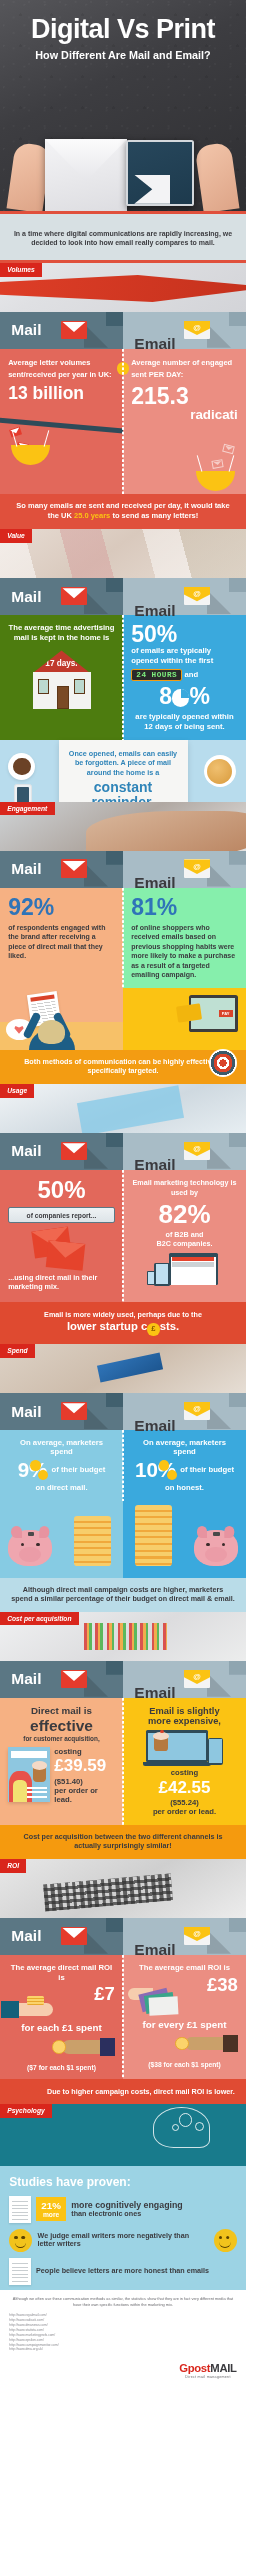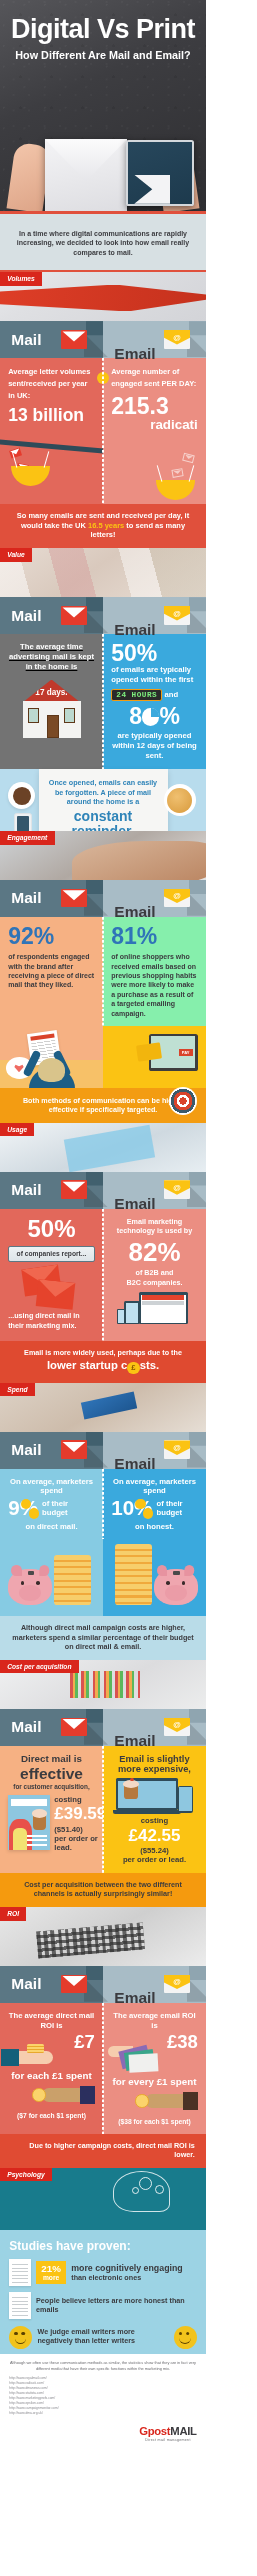--- a/index.html
+++ b/index.html
@@ -2,21 +2,21 @@
 <html style="font-size:8.2px"><head>
 <meta charset="utf-8">
 <style>
   * { box-sizing: border-box; margin: 0; padding: 0; }
   body {
     width: 258px;
     font-family: "Liberation Sans", sans-serif;
     background: #fff;
     -webkit-font-smoothing: antialiased;
   }
-  .page { width: 206px; position: relative; overflow: hidden; }
+  .page { width: 246px; position: relative; overflow: hidden; }
 
   
   .hero {
     height: 211px;
     background: linear-gradient(155deg,#56565a 0%,#3d3d41 40%,#2e2e31 100%);
     position: relative;
     overflow: hidden;
   }
   .hero-noise {
     position:absolute; inset:0;
@@ -210,21 +210,21 @@
   .pan.r { right:3.1px; top:47px; }
   .pan .ropeL, .pan .ropeR { position:absolute; top:-15.5px; width:1px; height:16.5px; background:#fff; }
   .pan .ropeL{ left:3.1px; transform:rotate(-16deg);}
   .pan .ropeR{ right:3.1px; transform:rotate(16deg);}
   .mini-env { position:absolute; width:11.3px; height:7.7px; background:#e53b2c; }
   .mini-env:before{ content:""; position:absolute; inset:0; background:#fff; clip-path: polygon(8% 10%, 92% 10%, 50% 70%); }
   .mini-env.out { background:transparent; border:1px solid rgba(255,255,255,.6); }
   .mini-env.out:before{ background:rgba(255,255,255,.55); }
 
   
-  .lb-left { background:#737373;text-decoration:underline; }
+  .lb-left { background:#4d7c0f; }
   .lb-right { background:#3aa9dd; }
   .lb-left .txt, .lb-right .txt { color:#fff; font-weight:bold; font-size:7.7px; line-height:1.3; text-align:center; }
   .pct-xl { font-size:23px; font-weight:bold; color:#fff; line-height:1; }
   .house { margin:7.2px auto 0; width:65px; position:relative; }
   .house .roof { width:65px; height:21.6px; background:#c0392b; clip-path: polygon(8% 100%, 50% 0, 92% 100%); position:relative; }
   .house .chim { position:absolute; left:11.3px; top:-6.2px; width:7.2px; height:11.3px; background:#c0392b; }
   .house .daytxt { position:absolute; left:0; right:0; top:8.2px; text-align:center; color:#fff; font-weight:bold; font-size:8.2px; }
   .house .body { width:58px; height:37px; margin:0 auto; background:#f3f3f1; position:relative; }
   .house .door { position:absolute; left:24px; bottom:0; width:12.4px; height:23px; background:#7a4a25; border:1px solid #5e3718;}
   .house .win { position:absolute; top:7.2px; width:11.3px; height:14.4px; background:#bcd9cf; border:1.5px solid #5e3718; }
@@ -487,21 +487,21 @@
         <div class="mini-env out" style="right:14.4px;top:36px;transform:rotate(-10deg)"></div>
         <div class="pan r">
             <span class="ropeL"></span>
             <span class="ropeR"></span>
           </div>
       </div>
     </div>
     <div class="pivot"></div>
   </div>
   <div class="banner red">
-    <span>So many emails are sent and received per day, it would take the UK </span><span class="hl-yellow">16.5 years</span><span> to send as many letters!</span>
+    <span>So many emails are sent and received per day, it would take the UK </span><span class="hl-yellow">25.0 years</span><span> to send as many letters!</span>
   </div>
 
   <div class="tagwrap">
     <div class="tag">Value</div>
     <div class="photoband ph-money"></div>
   </div>
   <div class="me-row">
     <div class="me-mail">
       <span class="me-label">Mail</span>
       <span class="env-ico red">
@@ -890,28 +890,28 @@
         <span class="n">21%</span>
         <span>more</span>
       </div>
       <div class="psy-txt">
         <span class="bigger">more cognitively engaging</span><br>
         <span>than electronic ones</span>
       </div>
     </div>
 
     <div class="psy-item">
-      <div class="doc-ic"></div>
-      <div class="psy-txt">People believe letters are more honest than emails</div>
-    </div>
-
-    <div class="psy-item">
       <div class="smiley"></div>
       <div class="psy-txt">We judge email writers more negatively than letter writers</div>
       <div class="smiley"></div>
+    </div>
+
+    <div class="psy-item">
+      <div class="doc-ic"></div>
+      <div class="psy-txt">People believe letters are more honest than emails</div>
     </div>
   </div>
 
   <div class="disclaimer">Although we often use these communication methods as similar, the statistics show that they are in fact very different media that have their own specific functions within the marketing mix.</div>
   <div class="sources">
     <div>http://www.royalmail.com/</div>
     <div>http://www.radicati.com/</div>
     <div>http://www.dmanews.com/</div>
     <div>http://www.statista.com/</div>
     <div>http://www.marketingprofs.com/</div>

